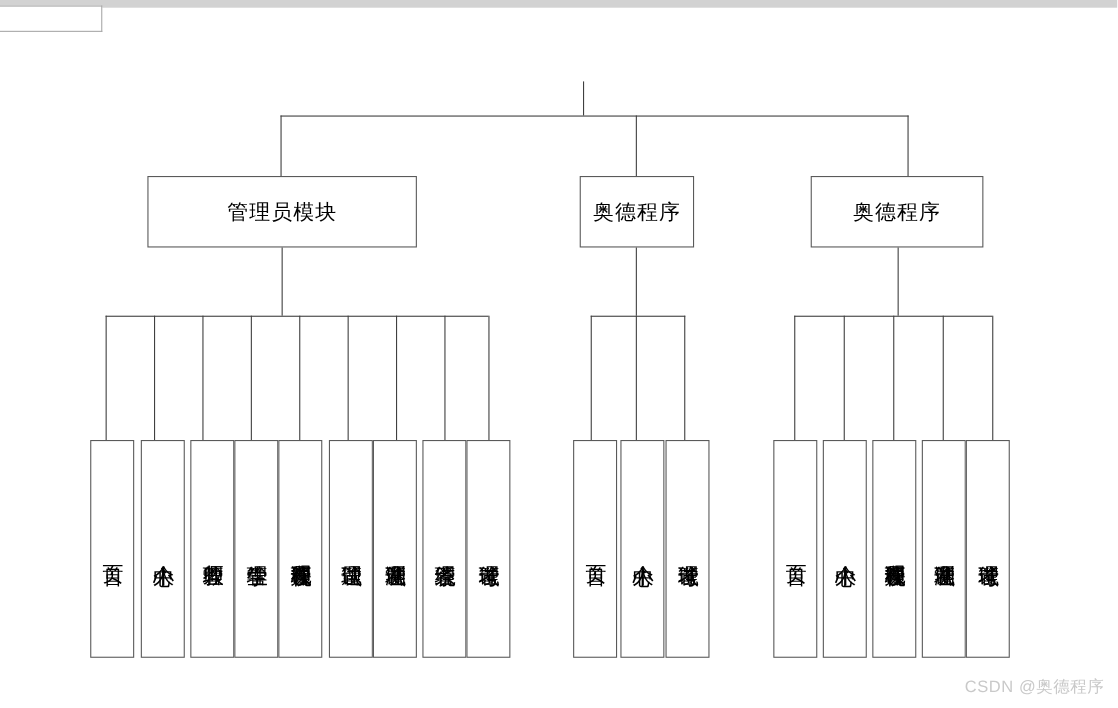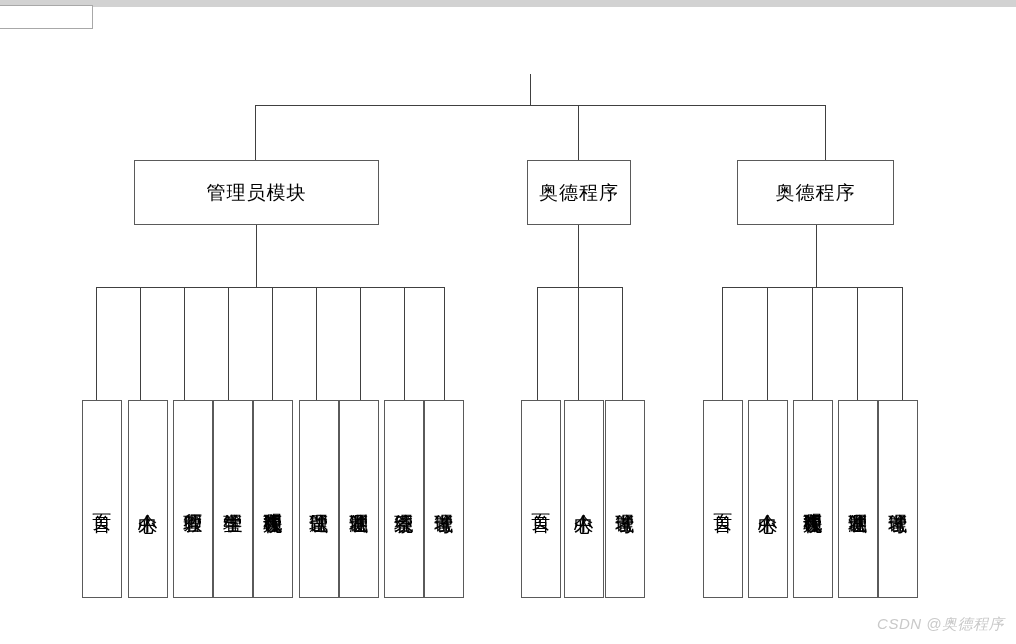--- a/index.html
+++ b/index.html
@@ -78,21 +78,20 @@
     background: #404040;
   }
   .watermark {
     position: absolute;
     right: 12px;
     bottom: 10px;
     font-size: 15px;
     color: #c9c9c9;
     letter-spacing: 0.5px;
     white-space: nowrap;
-    font-style: italic;
   }
 </style>
 </head>
 <body>
 
 <div id="canvas">
 
   <div class="top-strip"></div>
   <div class="corner-fragment"></div>
 

